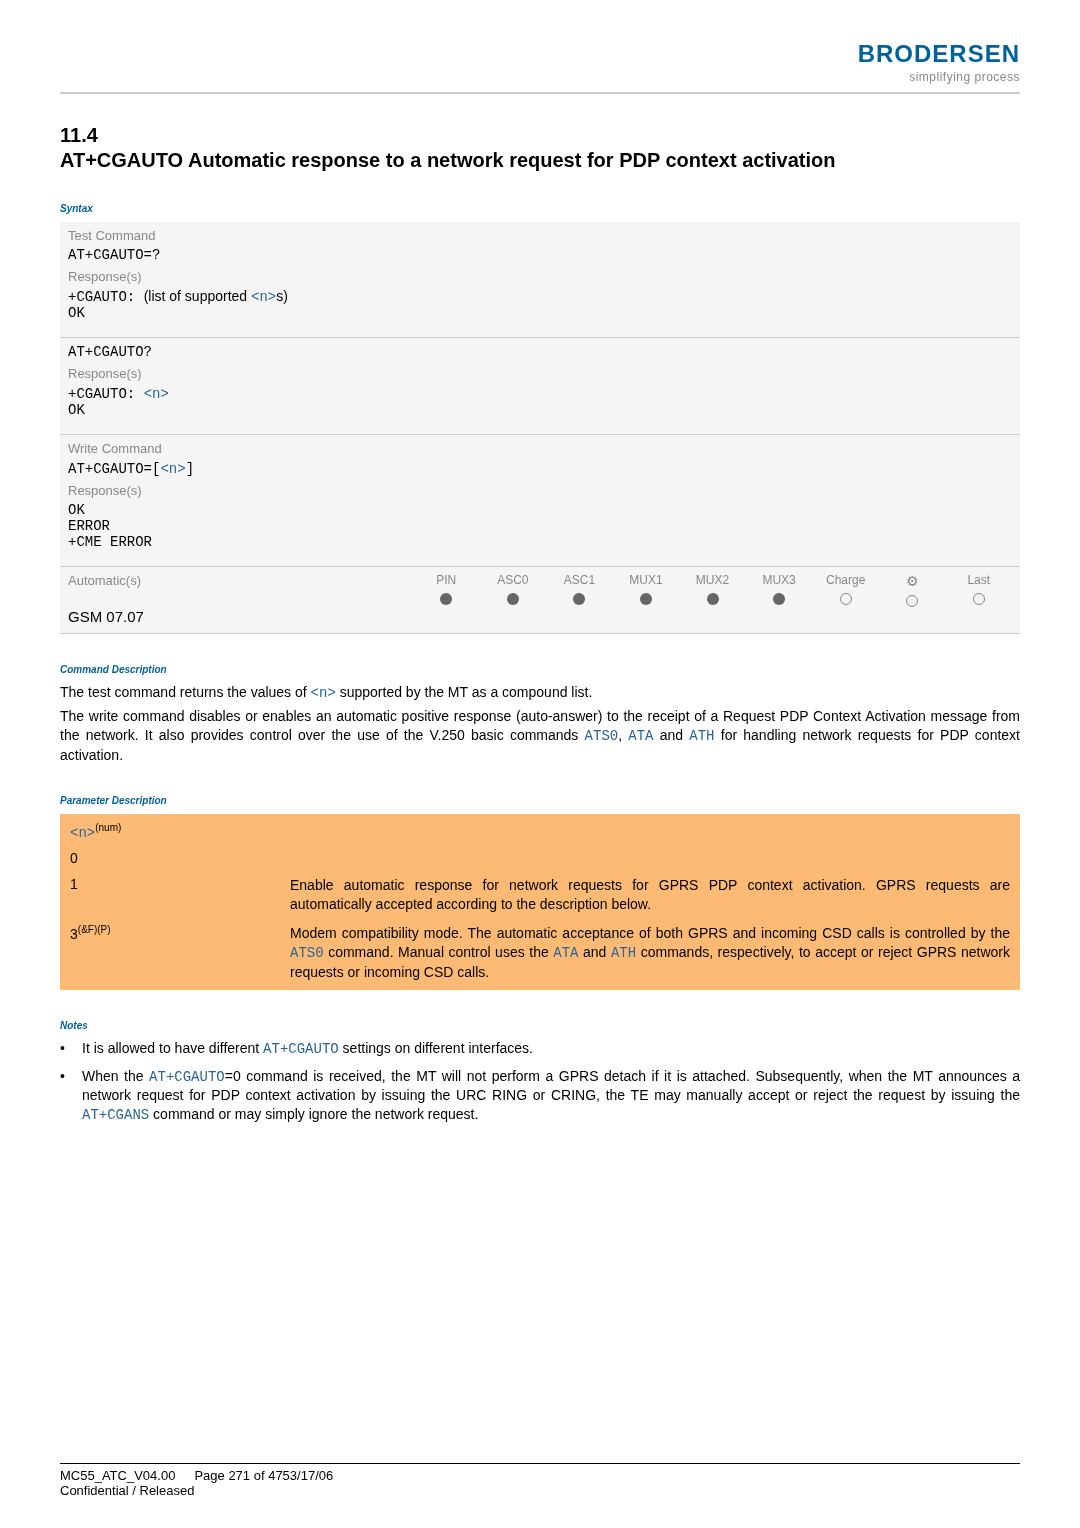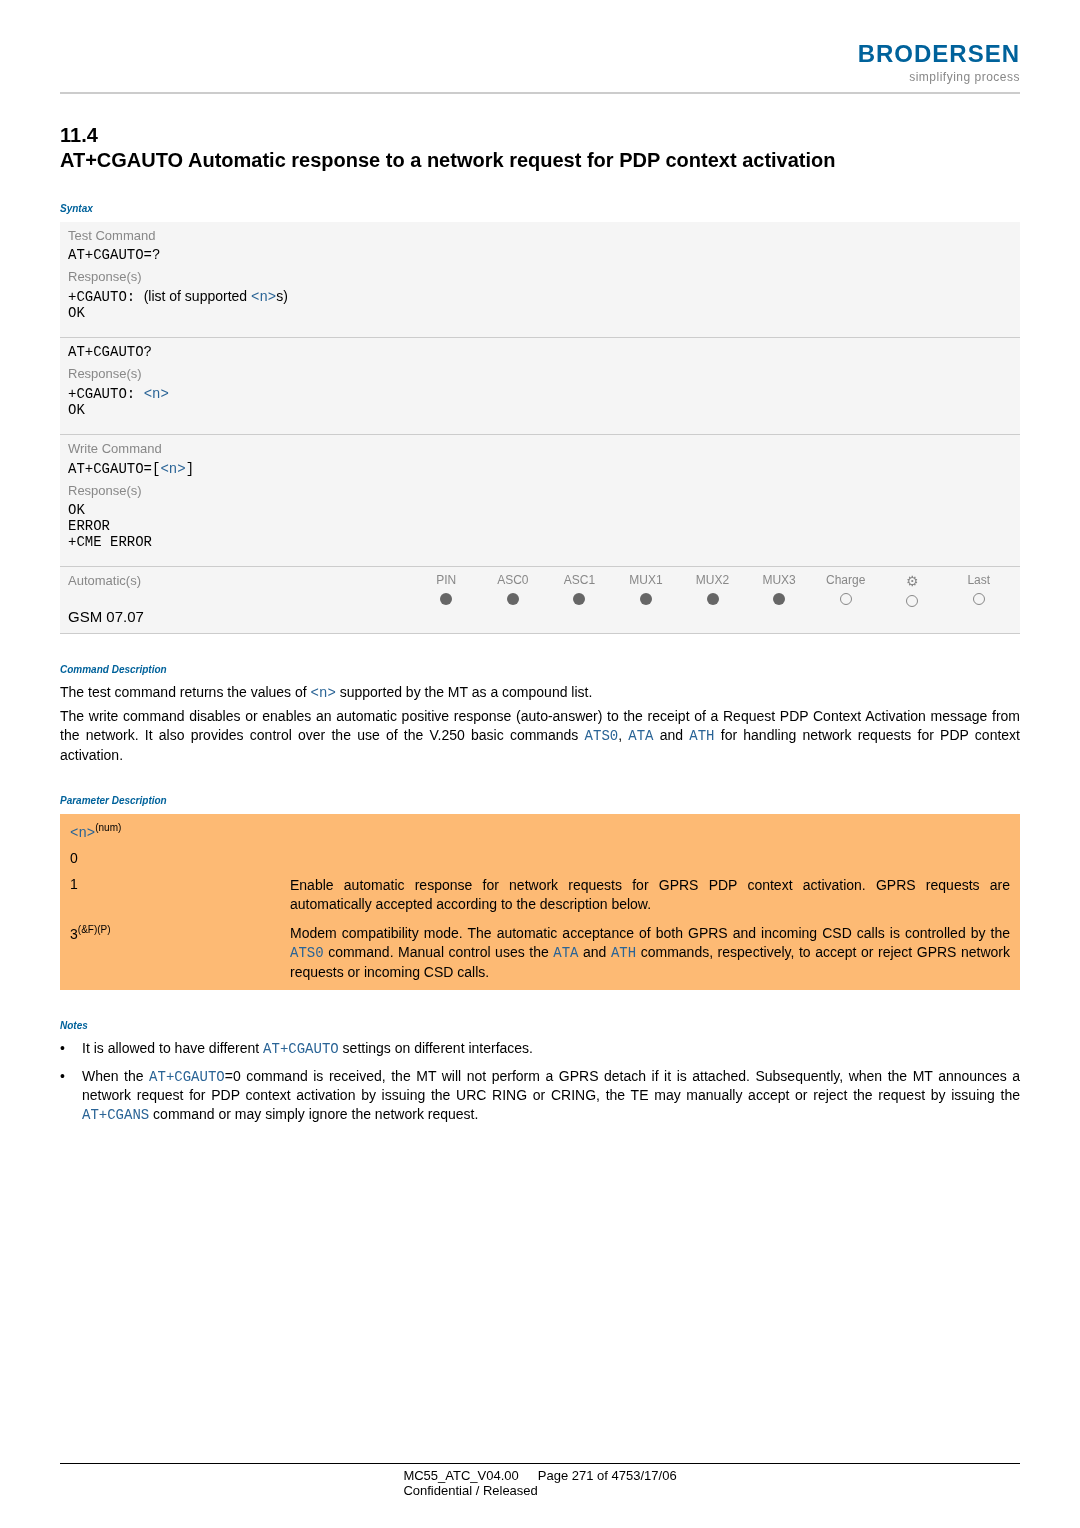--- a/index.html
+++ b/index.html
@@ -160,21 +160,21 @@
   }
   .footer {
     position: absolute;
     bottom: 30px;
     left: 60px;
     right: 60px;
     border-top: 1px solid #000;
     padding-top: 4px;
     font-size: 13px;
     display: flex;
-    justify-content: center;
+    justify-content: flex-start;
   }
   .footer-left { text-align: left; }
   .footer-center { text-align: center; }
   .footer-right { text-align: right; }
   .gear-icon {
     display: inline-block;
     font-size: 14px;
     color: #888;
   }
 </style>

